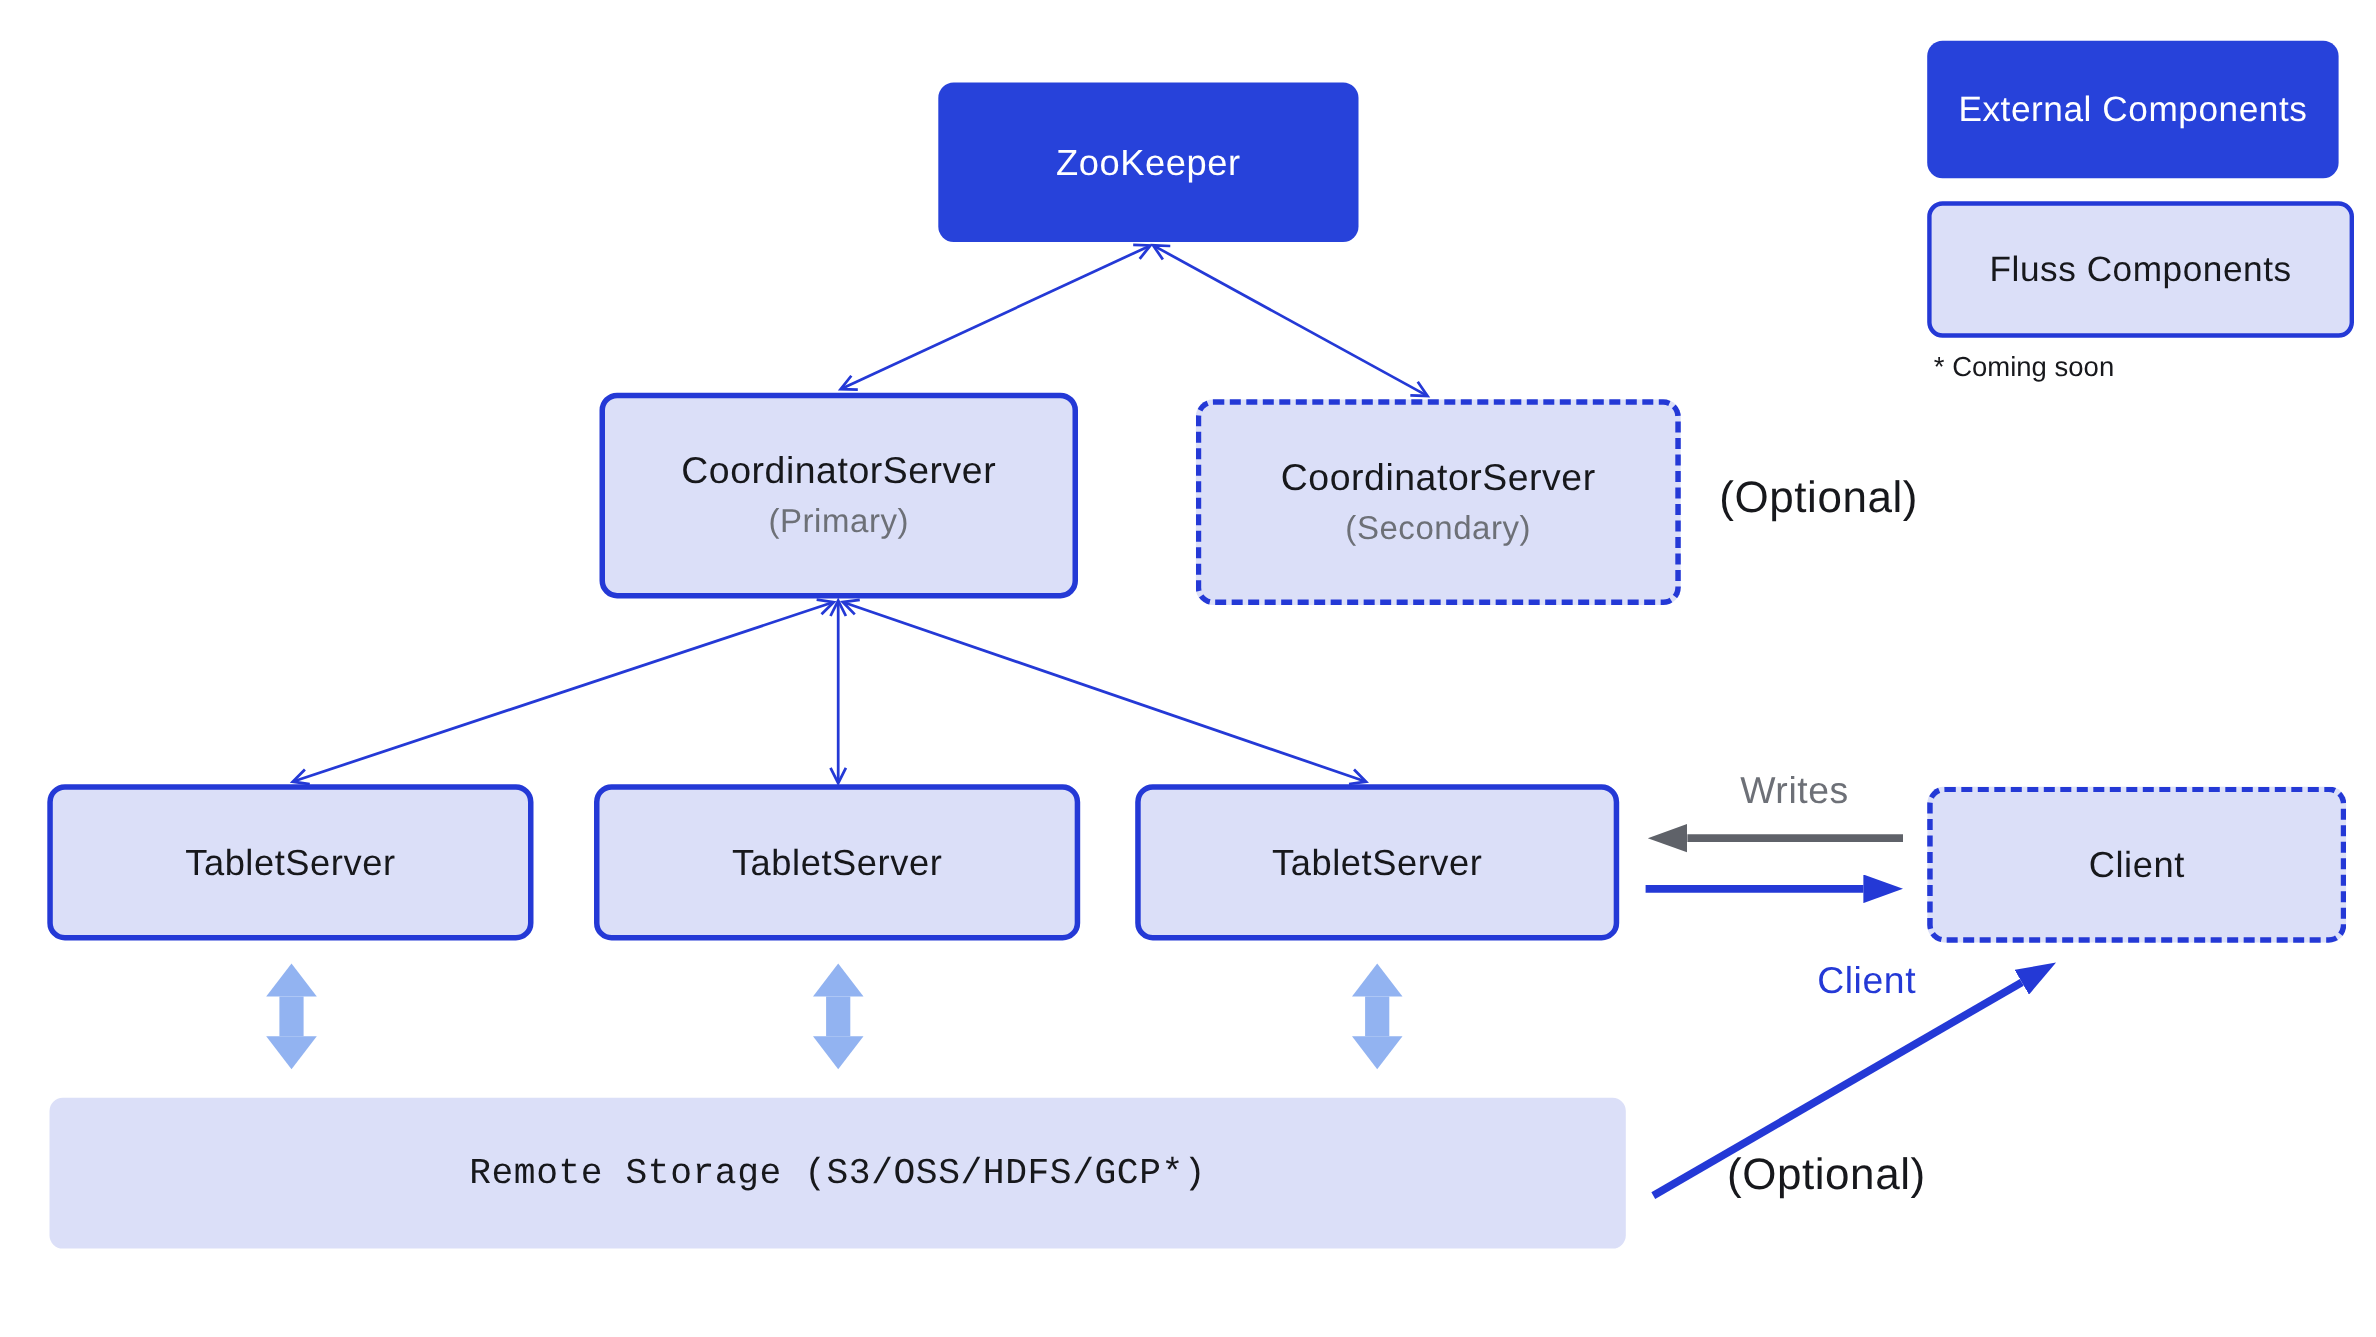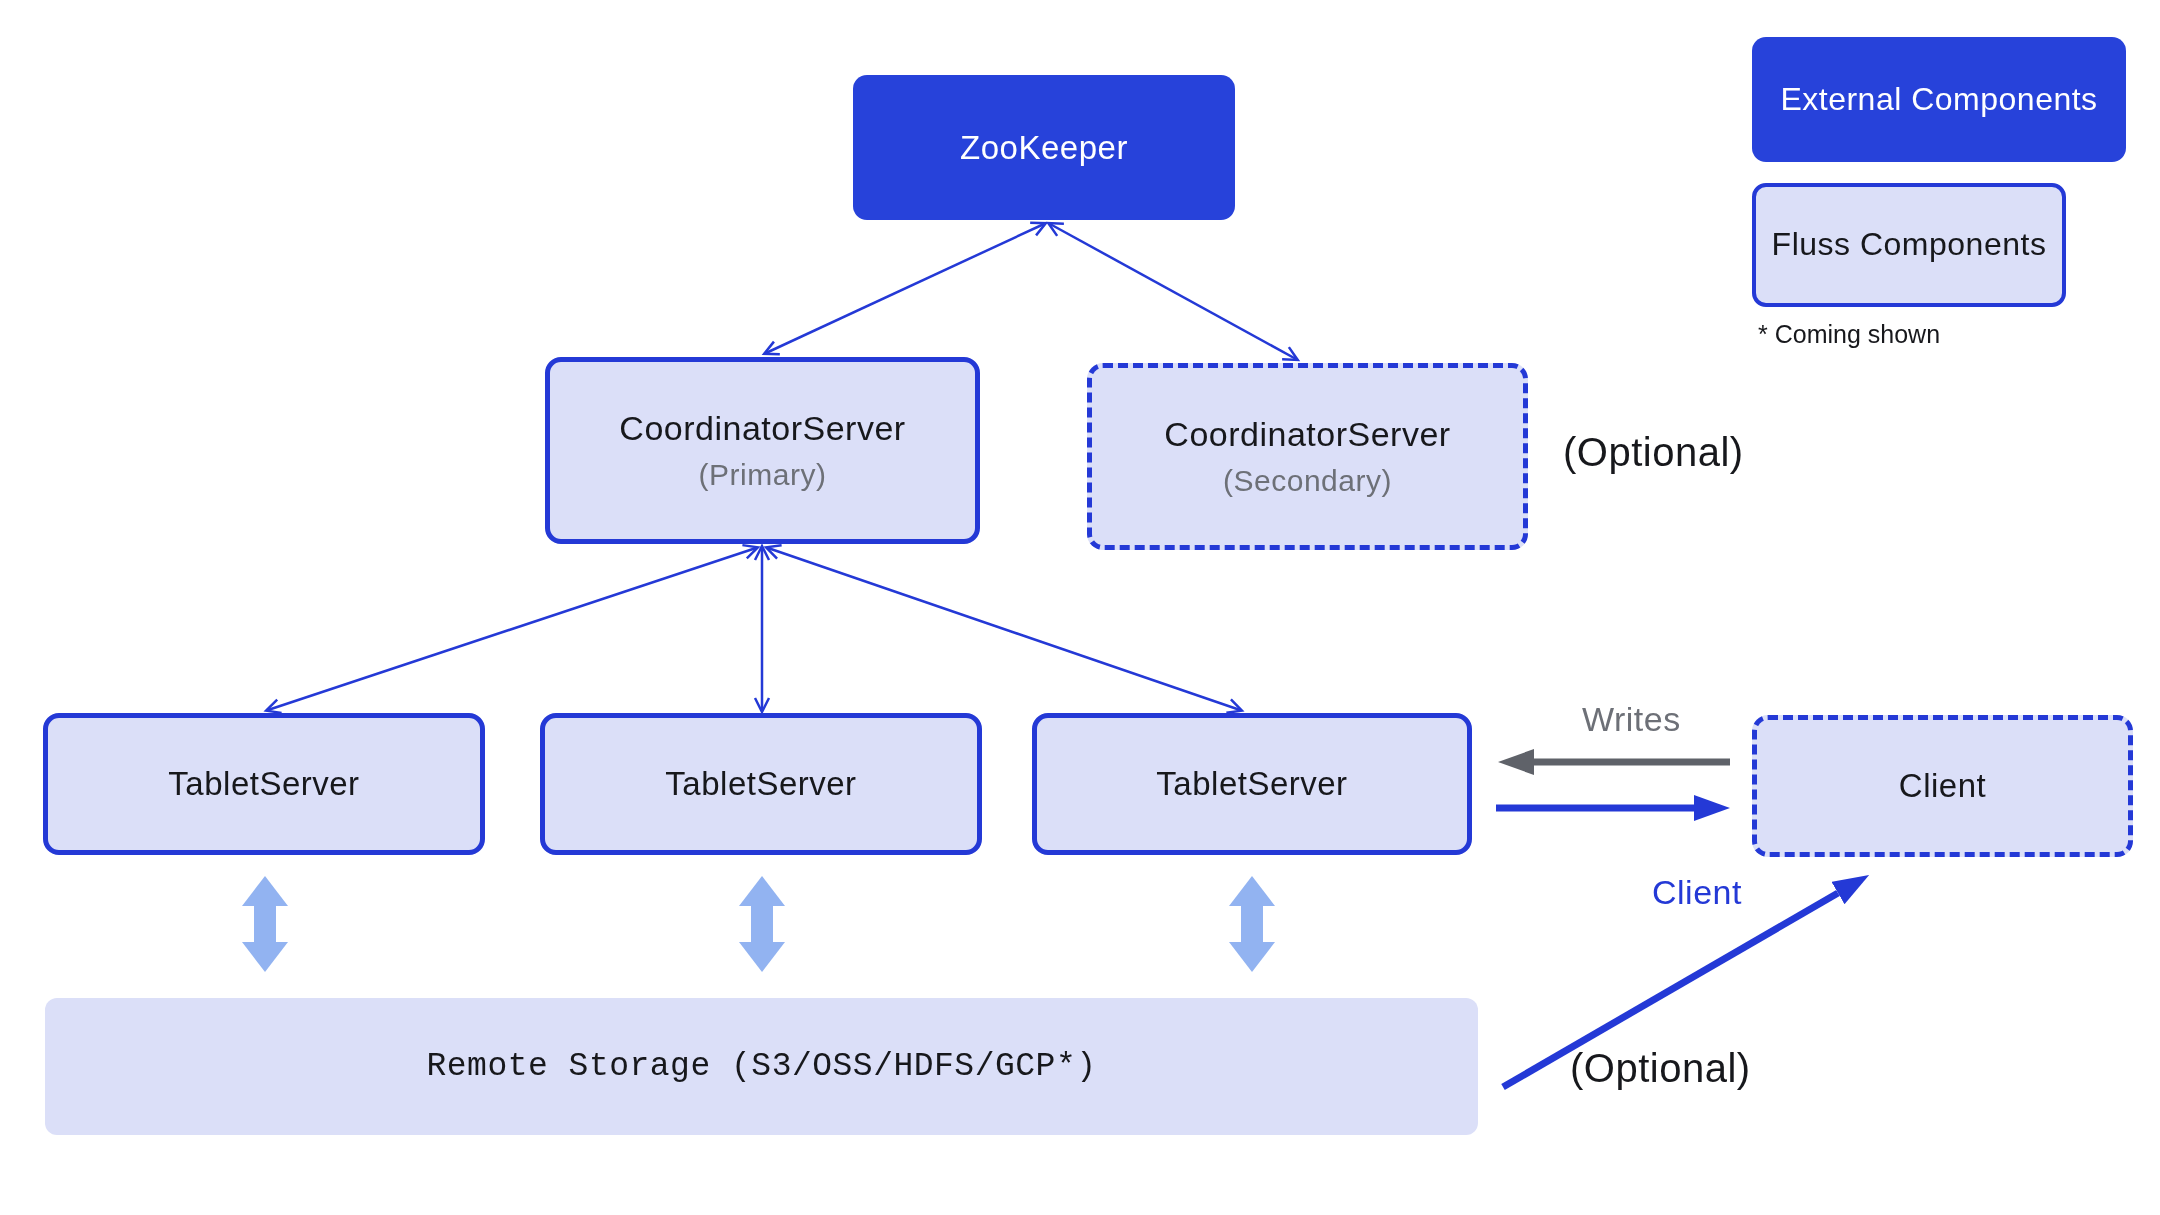--- a/index.html
+++ b/index.html
@@ -124,19 +124,19 @@
   </div>
 
   <div class="annotation" style="left:1570px;top:1046px;">(Optional)</div>
 
   <div class="flow-label gray" style="left:1547px;top:700px;">Writes</div>
   <div class="flow-label blue" style="left:1617px;top:873px;">Client</div>
 
   <div class="legend-box legend-external" style="left:1752px;top:37px;width:374px;height:125px;">
     <span>External Components</span>
   </div>
-  <div class="legend-box legend-fluss" style="left:1752px;top:183px;width:314px;height:124px;">
+  <div class="legend-box legend-fluss" style="left:1752px;top:183px;width:388px;height:124px;">
     <span>Fluss Components</span>
   </div>
-  <div class="small-note" style="left:1758px;top:320px;">* Coming shown</div>
+  <div class="small-note" style="left:1758px;top:320px;">* Coming soon</div>
 
 
 </div>
 
 </body></html>

